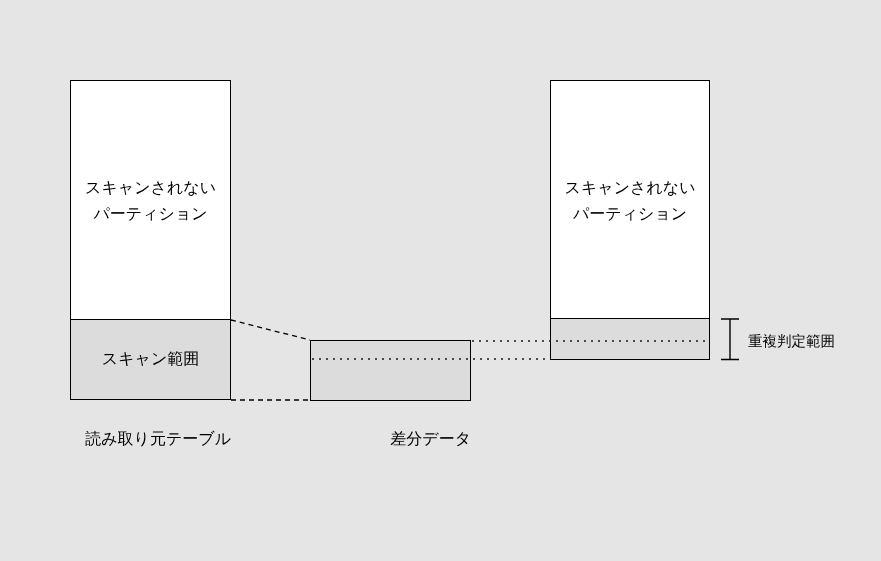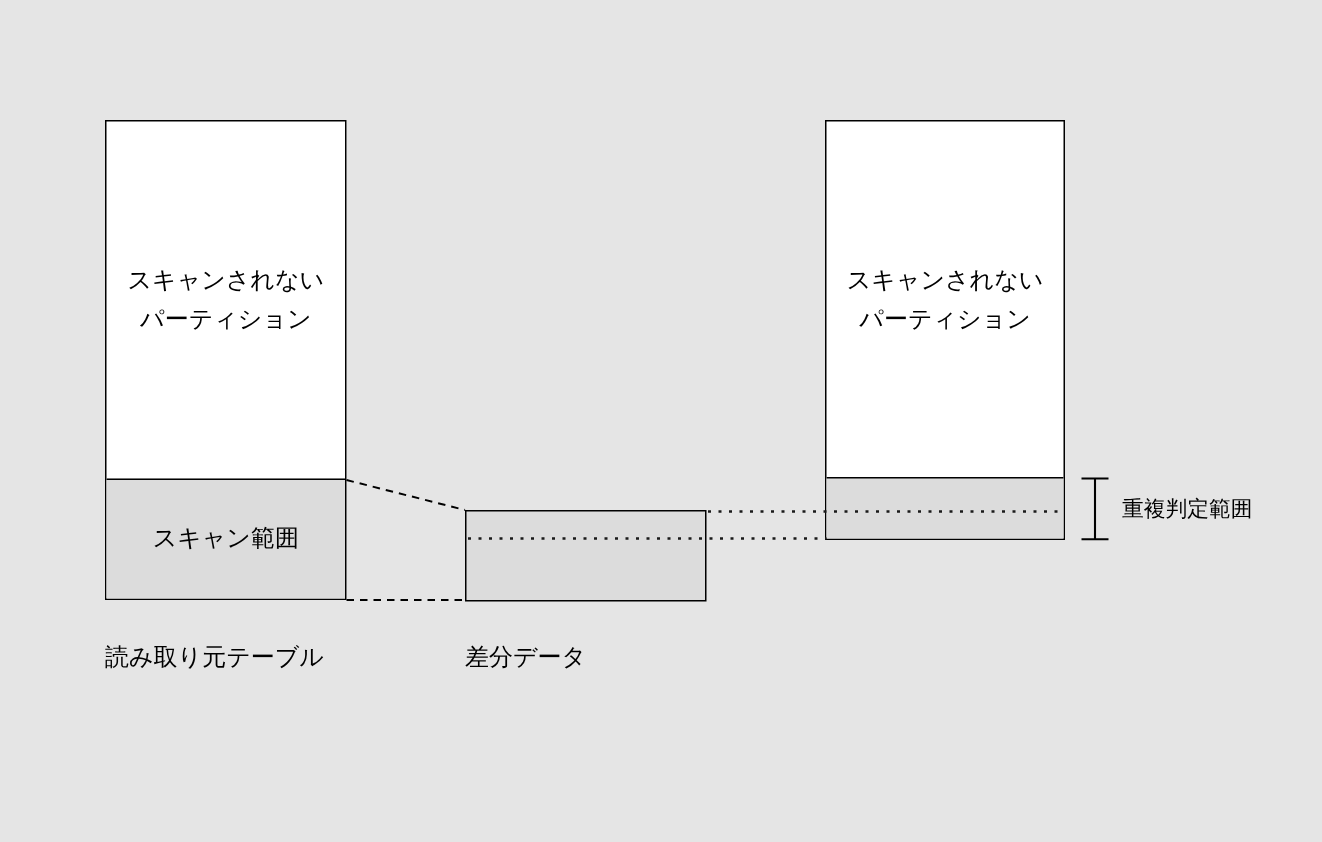--- a/index.html
+++ b/index.html
@@ -48,21 +48,21 @@
     font-size: 16px;
   }
   .diff-box {
     position: absolute;
     box-sizing: border-box;
     border: 1.4px solid #000000;
     background: var(--fill-gray, #dcdcdc);
   }
   .caption {
     position: absolute;
-    text-align: left;
+    text-align: right;
     font-size: 16px;
     line-height: 18px;
     font-family: Liberation Serif, serif;
   }
   .annotation {
     position: absolute;
     font-size: 14.5px;
     line-height: 16px;
     white-space: nowrap;
   }
@@ -81,21 +81,21 @@
   #diff-box    { left: 310px; top: 340px; width: 161px; height: 61px; }
 
   #target-box  { left: 550px; top: 80px;  width: 160px; height: 280px; }
   #target-box .partition-text { top: 0; height: 239px; }
   #target-box .gray-strip     { height: 41px; }
 
   #source-caption { left: 70px;  top: 430px; width: 161px; }
   #diff-caption   { left: 310px; top: 430px; width: 161px; }
   #target-caption { left: 550px; top: 430px; width: 160px; }
 
-  #dup-annotation { left: 748px; top: 333px; font-family: Liberation Mono, monospace; }
+  #dup-annotation { left: 748px; top: 333px; }
 </style>
 </head>
 <body>
 
 <div class="canvas">
 
   <div class="box" id="source-box">
     <div class="partition-text">スキャンされない
 パーティション</div>
     <div class="gray-strip">

